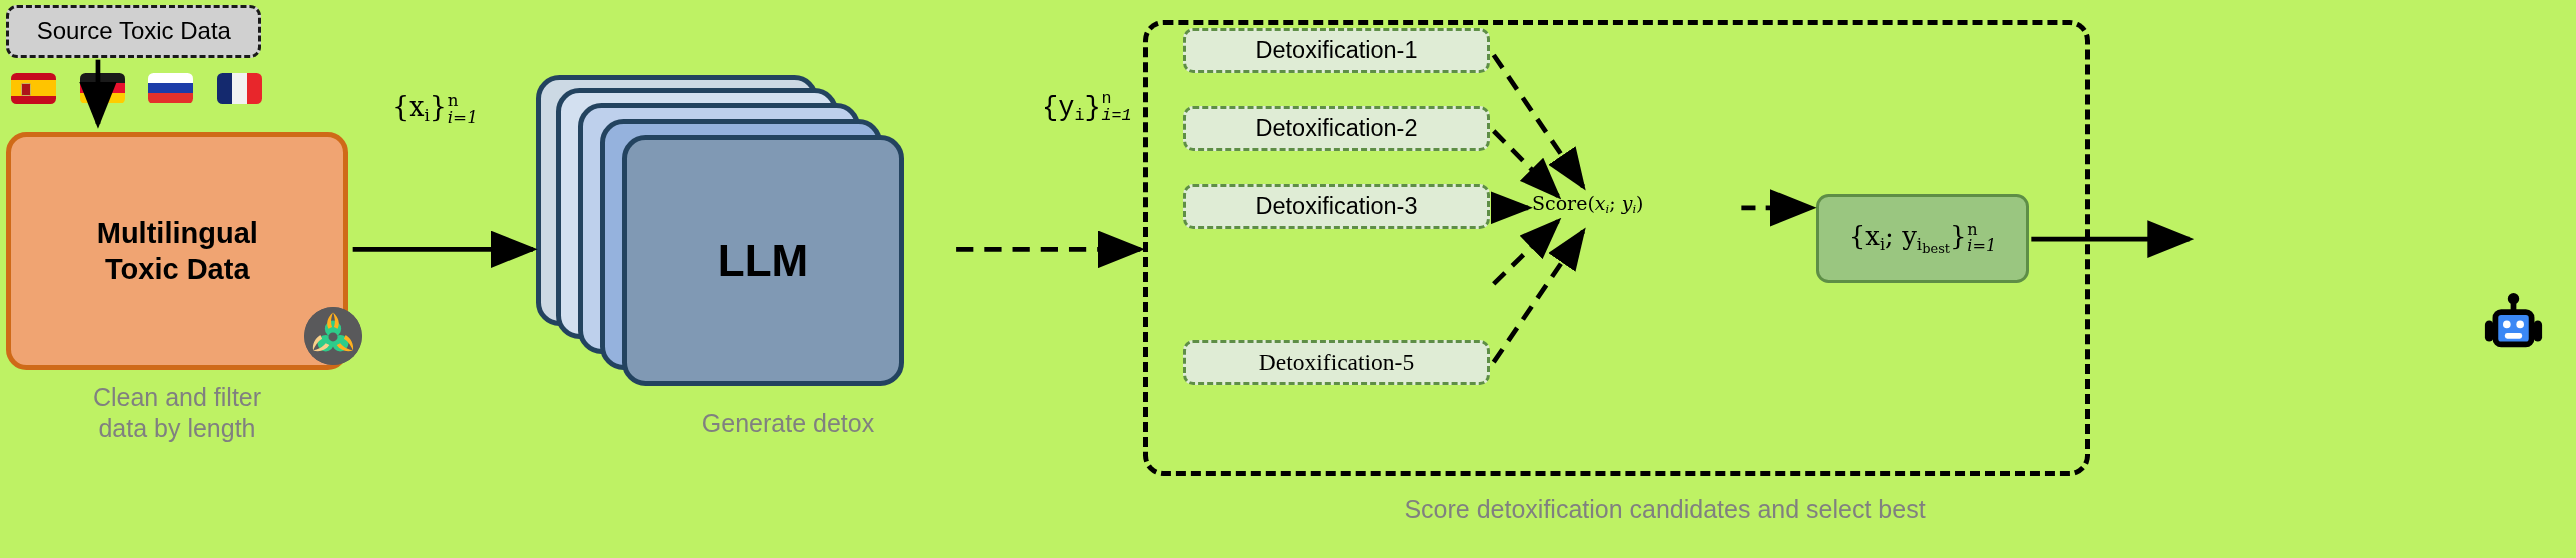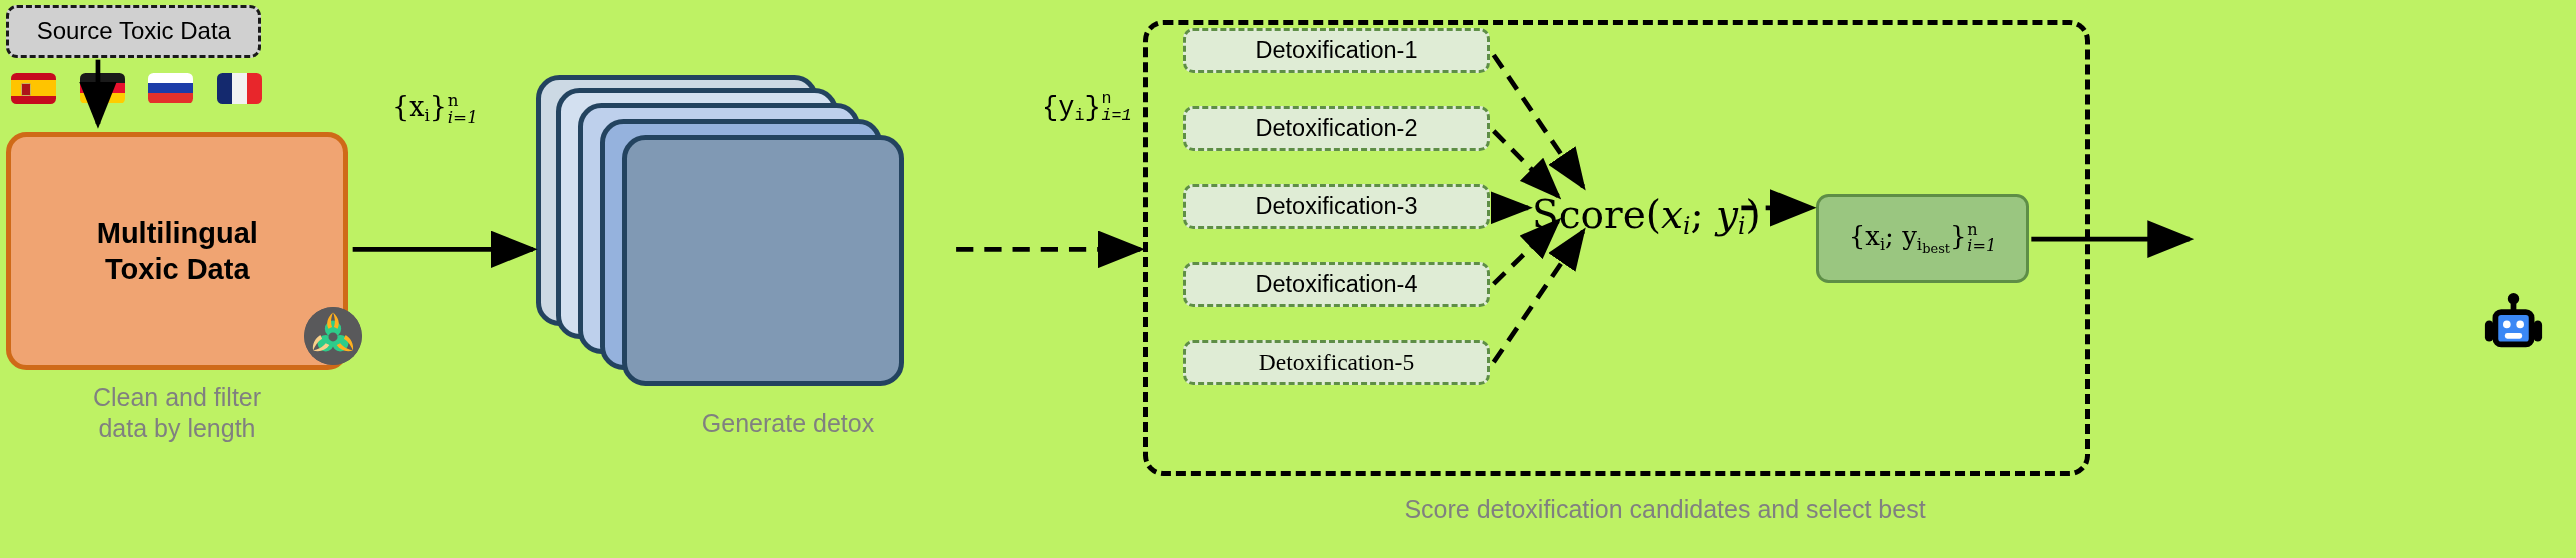--- a/index.html
+++ b/index.html
@@ -176,21 +176,21 @@
   .detox-1 { top: 28px; }
   .detox-2 { top: 106px; }
   .detox-3 { top: 184px; }
   .detox-4 { top: 262px; }
   .detox-5 { top: 340px; font-family: Liberation Serif, serif; }
 
   
   #score-fn {
     left: 1532px; top: 192px;
     font-family: "DejaVu Serif", serif;
-    font-size: 39px; color: #000; white-space: nowrap;
+    font-size: 19px; color: #000; white-space: nowrap;
   }
   #score-fn .it { font-style: italic; }
   #score-fn .sub { font-size: 0.6em; vertical-align: -0.26em; font-style: italic; }
 
   
   #best-box {
     left: 1816px; top: 194px;
     width: 213px; height: 89px;
     background: #9ac680;
     border: 3.9px solid #5e8e46;
@@ -284,40 +284,40 @@
     <span>Clean and filter</span><br>
     <span>data by length</span>
   </div>
 
   <div class="abs" id="llm-stack">
     <div class="llm-card llm-card-1"></div>
     <div class="llm-card llm-card-2"></div>
     <div class="llm-card llm-card-3"></div>
     <div class="llm-card llm-card-4"></div>
     <div class="llm-card llm-card-5"></div>
+    <div id="llm-label">LLM</div>
   </div>
 
   <div class="abs caption" id="caption-generate">
     <span>Generate detox</span><br>
   </div>
 
   <div class="abs math" id="label-xi">
     <span>{</span><span>x</span><span class="sub">i</span><span>}</span><span class="stack"><span class="top">n</span><span class="bot">i=1</span></span>
   </div>
 
   <div class="abs math" id="label-yi">
     <span>{</span><span>y</span><span class="sub">i</span><span>}</span><span class="stack"><span class="top">n</span><span class="bot">i=1</span></span>
   </div>
 
   <div class="abs" id="score-container"></div>
 
   <div class="abs detox-box detox-1">Detoxification-1</div>
   <div class="abs detox-box detox-2">Detoxification-2</div>
   <div class="abs detox-box detox-3">Detoxification-3</div>
-  <div class="abs detox-box detox-4">Detoxification-4</div>
   <div class="abs detox-box detox-5">Detoxification-5</div>
 
   <div class="abs" id="score-fn">
     <span>Score</span><span>(</span><span class="it">x</span><span class="sub">i</span><span>; </span><span class="it">y</span><span class="sub">i</span><span>)</span>
   </div>
 
   <div class="abs" id="best-box">
     <span class="math"><span>{</span><span>x</span><span class="sub">i</span><span>; </span><span>y</span><span class="subsub"><span>i</span><span class="nested">best</span></span><span>}</span><span class="stack"><span class="top">n</span><span class="bot">i=1</span></span></span>
   </div>
 

